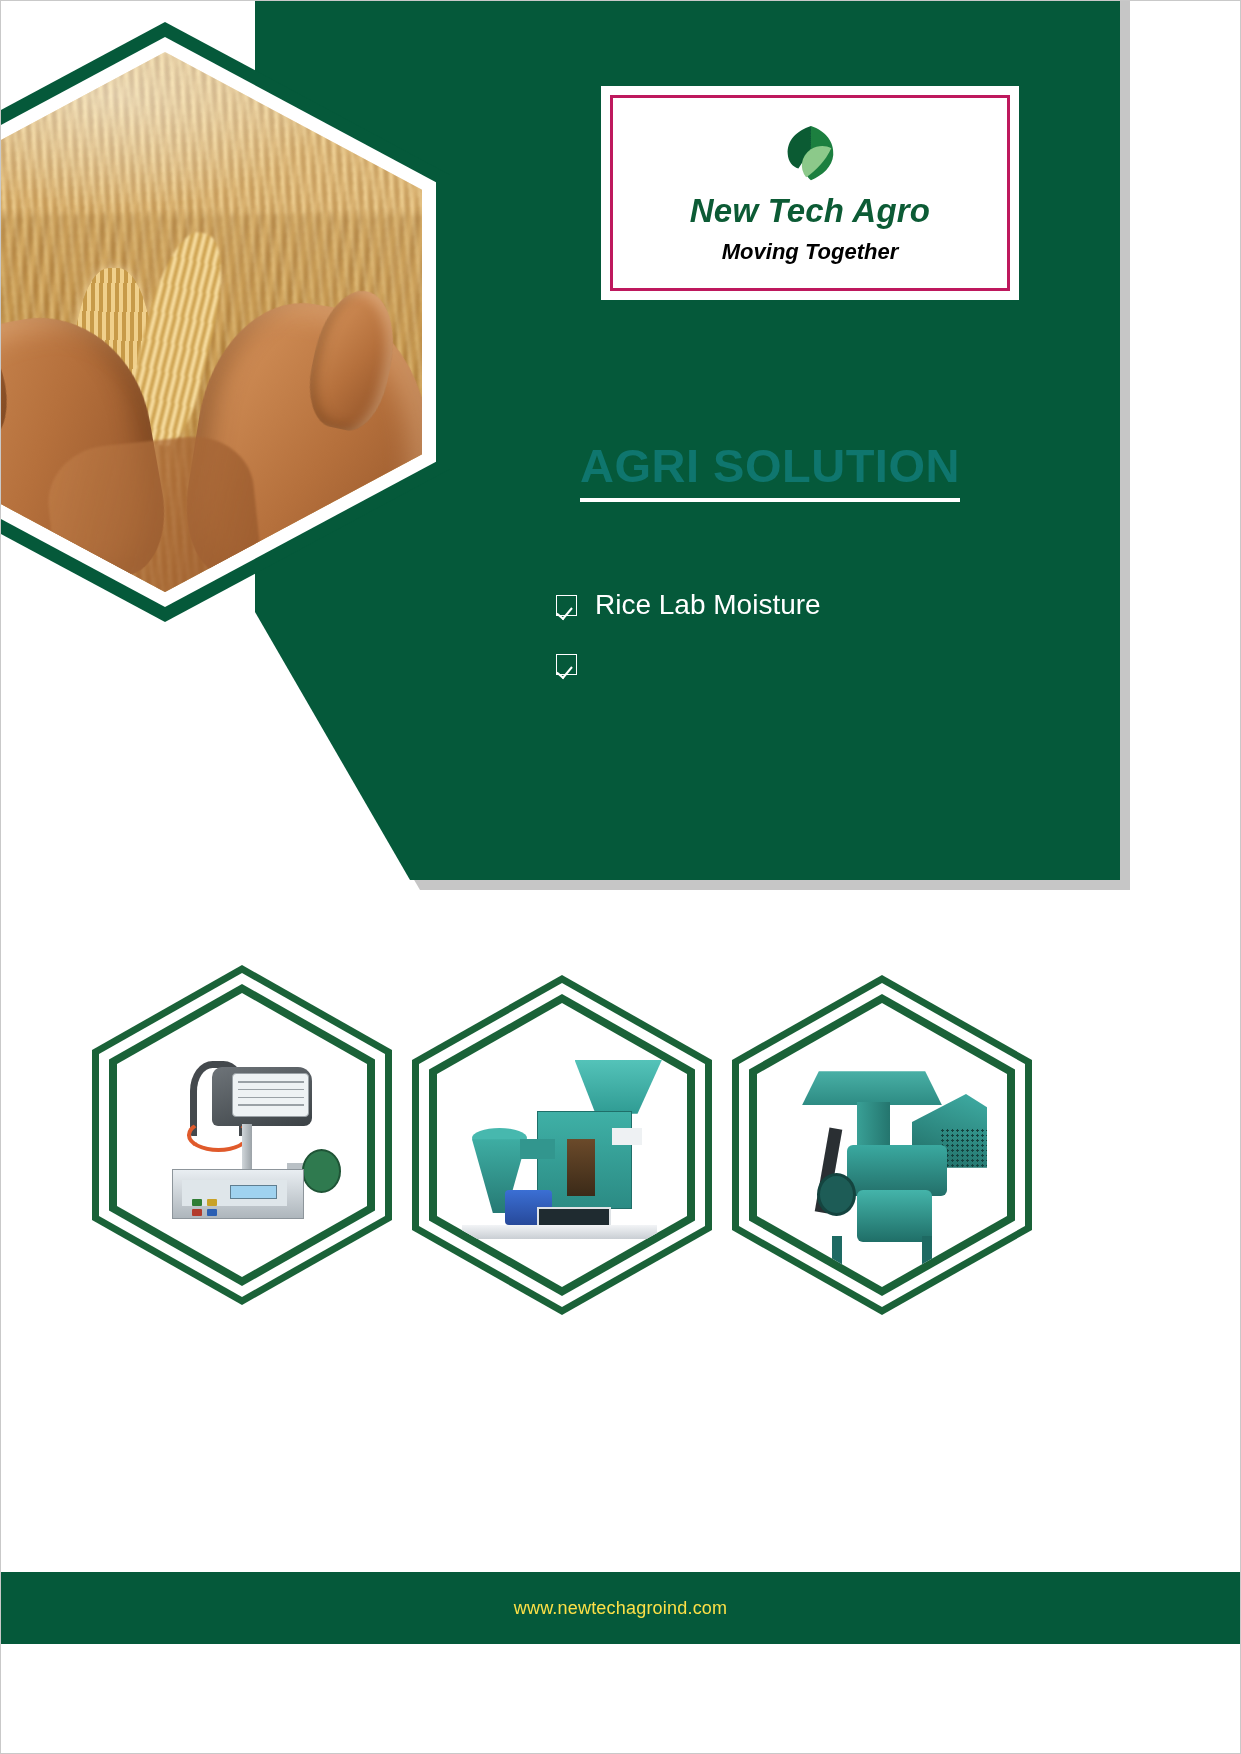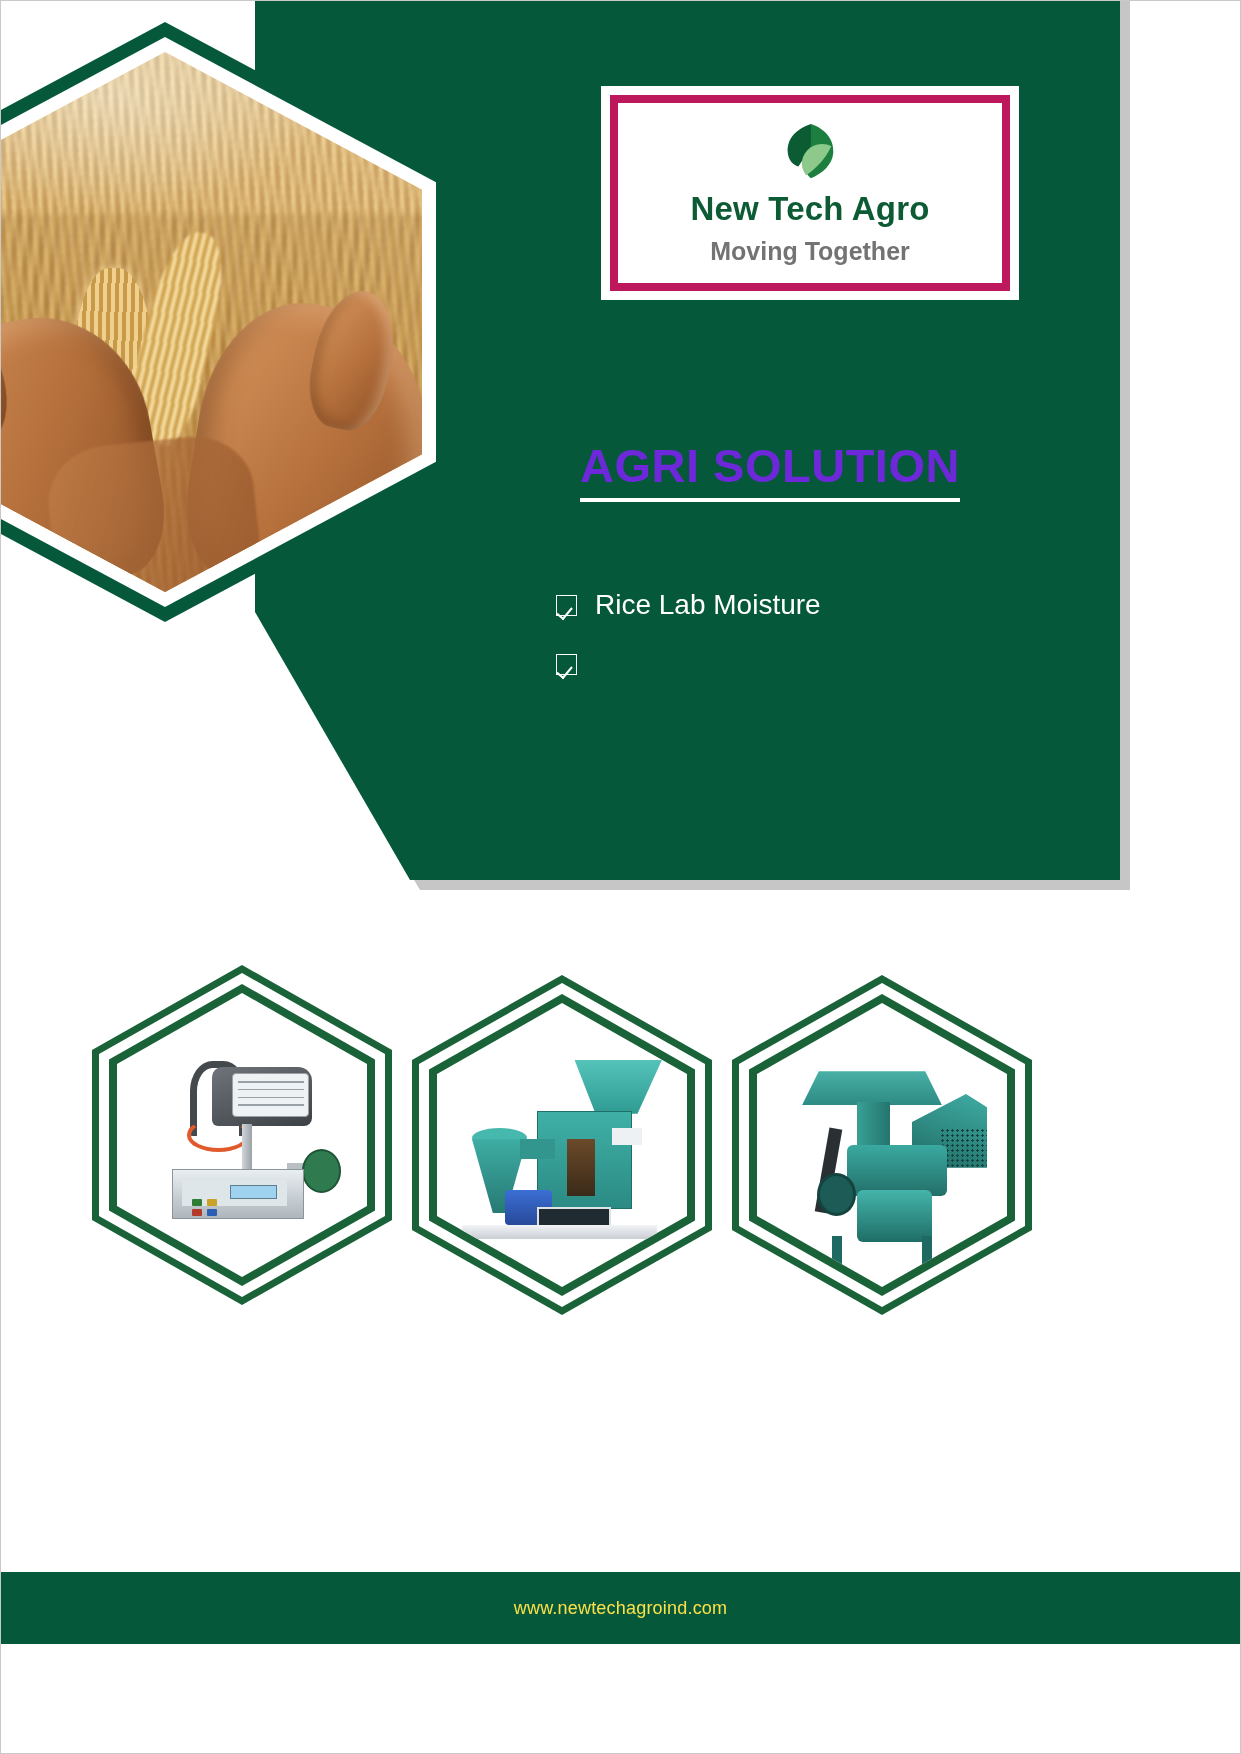--- a/index.html
+++ b/index.html
@@ -69,33 +69,33 @@
     border-radius:45% 45% 30% 30%;filter:blur(.7px);box-shadow:0 0 10px rgba(255,235,190,.6);}
   .ear2{position:absolute;left:46%;top:33%;width:13%;height:40%;transform:rotate(14deg);
     background:repeating-linear-gradient(88deg,#f6dc9e 0 4px,#cfa352 4px 8px);
     border-radius:45% 45% 30% 30%;filter:blur(.8px);}
   
   .logo-box{
     position:absolute;left:601px;top:86px;width:418px;height:214px;background:#ffffff;
     box-sizing:border-box;padding:9px;
   }
   .logo-inner{
-    width:100%;height:100%;box-sizing:border-box;border:8px solid #be185d;
-    display:flex;flex-direction:column;align-items:center;justify-content:center;
+    width:100%;height:100%;box-sizing:border-box;border:3px solid #be185d;
+    display:flex;flex-direction:column;align-items:center;justify-content:center;font-style:italic;
   }
   .leaf{width:62px;height:64px;margin-bottom:6px;}
   .logo-name{
     font-size:33px;font-weight:bold;color:#0c5b35;letter-spacing:.2px;line-height:1;
     margin-top:2px;
   }
-  .logo-tag{font-size:25px;font-weight:bold;color:#737373;margin-top:12px;}
+  .logo-tag{font-size:22px;font-weight:bold;color:#000000;margin-top:12px;}
   
   .title{
     position:absolute;left:520px;top:438px;width:500px;text-align:center;
-    color:#6d28d9;font-size:47px;font-weight:bold;letter-spacing:.5px;
+    color:#0f766e;font-size:47px;font-weight:bold;letter-spacing:.5px;
   }
   .title span{border-bottom:4px solid #ffffff;padding-bottom:5px;display:inline-block;}
   
   .features{position:absolute;left:556px;top:590px;width:470px;}
   .feat{display:flex;align-items:center;margin-bottom:33px;color:#ffffff;}
   .feat-box{
     width:21px;height:21px;box-sizing:border-box;border:1.6px solid #ffffff;
     position:relative;flex:0 0 auto;margin-right:18px;
   }
   .feat-box:after{

